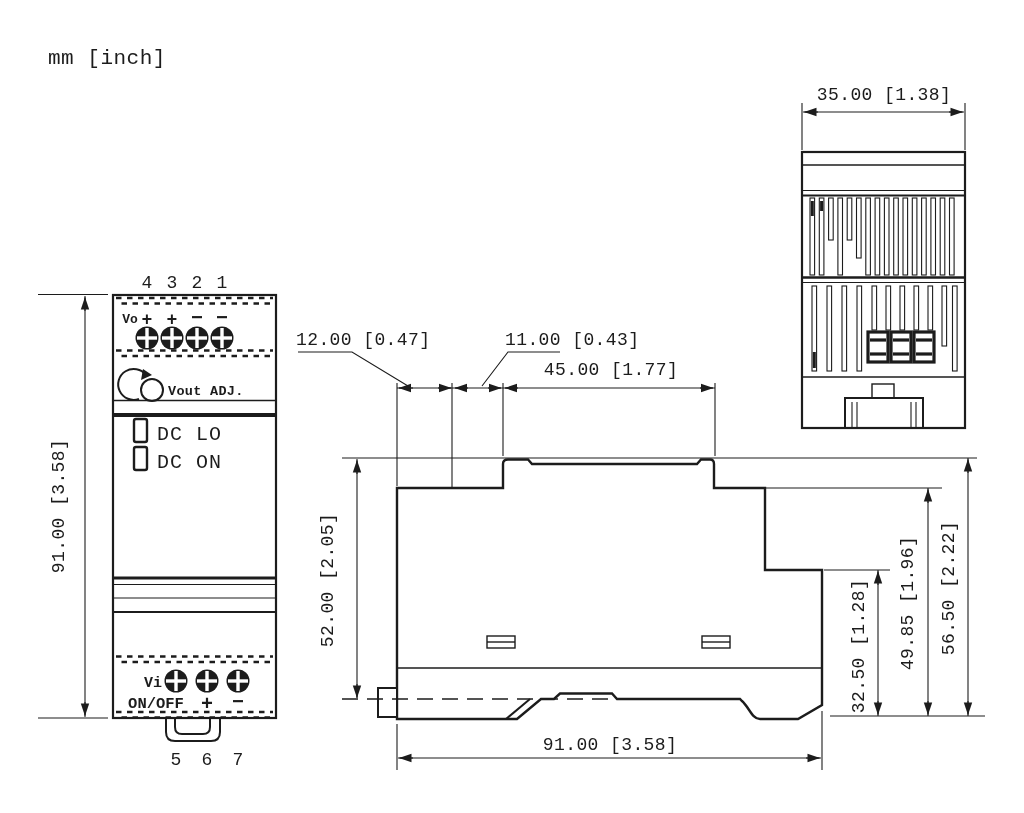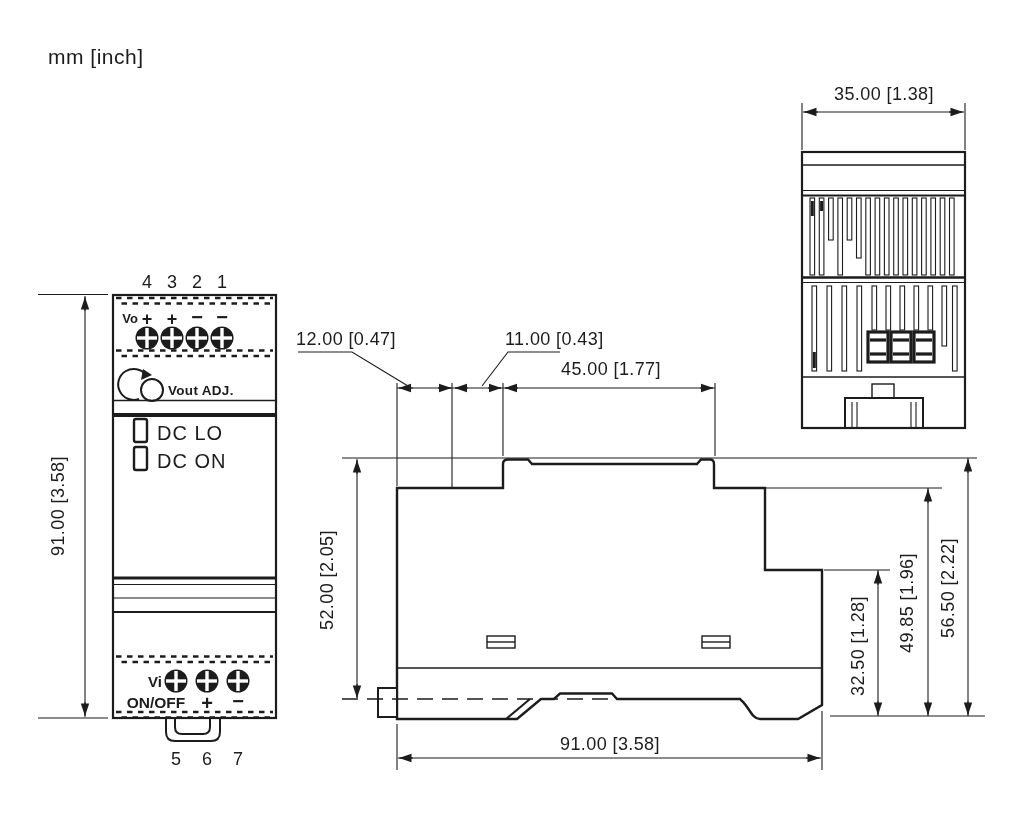--- a/index.html
+++ b/index.html
@@ -1,17 +1,17 @@
 <!DOCTYPE html>
 <html><head>
 <meta charset="utf-8">
 <style>
   html,body{margin:0;padding:0;background:#ffffff;}
   .stage{position:relative;width:1024px;height:813px;background:#ffffff;overflow:hidden;
-         font-family:Liberation Sans, sans-serif;}
+         font-family:Liberation Mono, monospace;}
   svg{display:block;}
   
   .w1{stroke:#1c1c1c;stroke-width:1.1;fill:none;}
   .w13{stroke:#1c1c1c;stroke-width:1.4;fill:none;}
   .w2{stroke:#1c1c1c;stroke-width:2;fill:none;}
   .w22{stroke:#1c1c1c;stroke-width:2.2;fill:none;}
   .w24{stroke:#1c1c1c;stroke-width:2.4;fill:none;}
   .w3{stroke:#1c1c1c;stroke-width:3.2;fill:none;}
   .w4{stroke:#1c1c1c;stroke-width:4;fill:none;}
   .body-fill{fill:#ffffff;}

